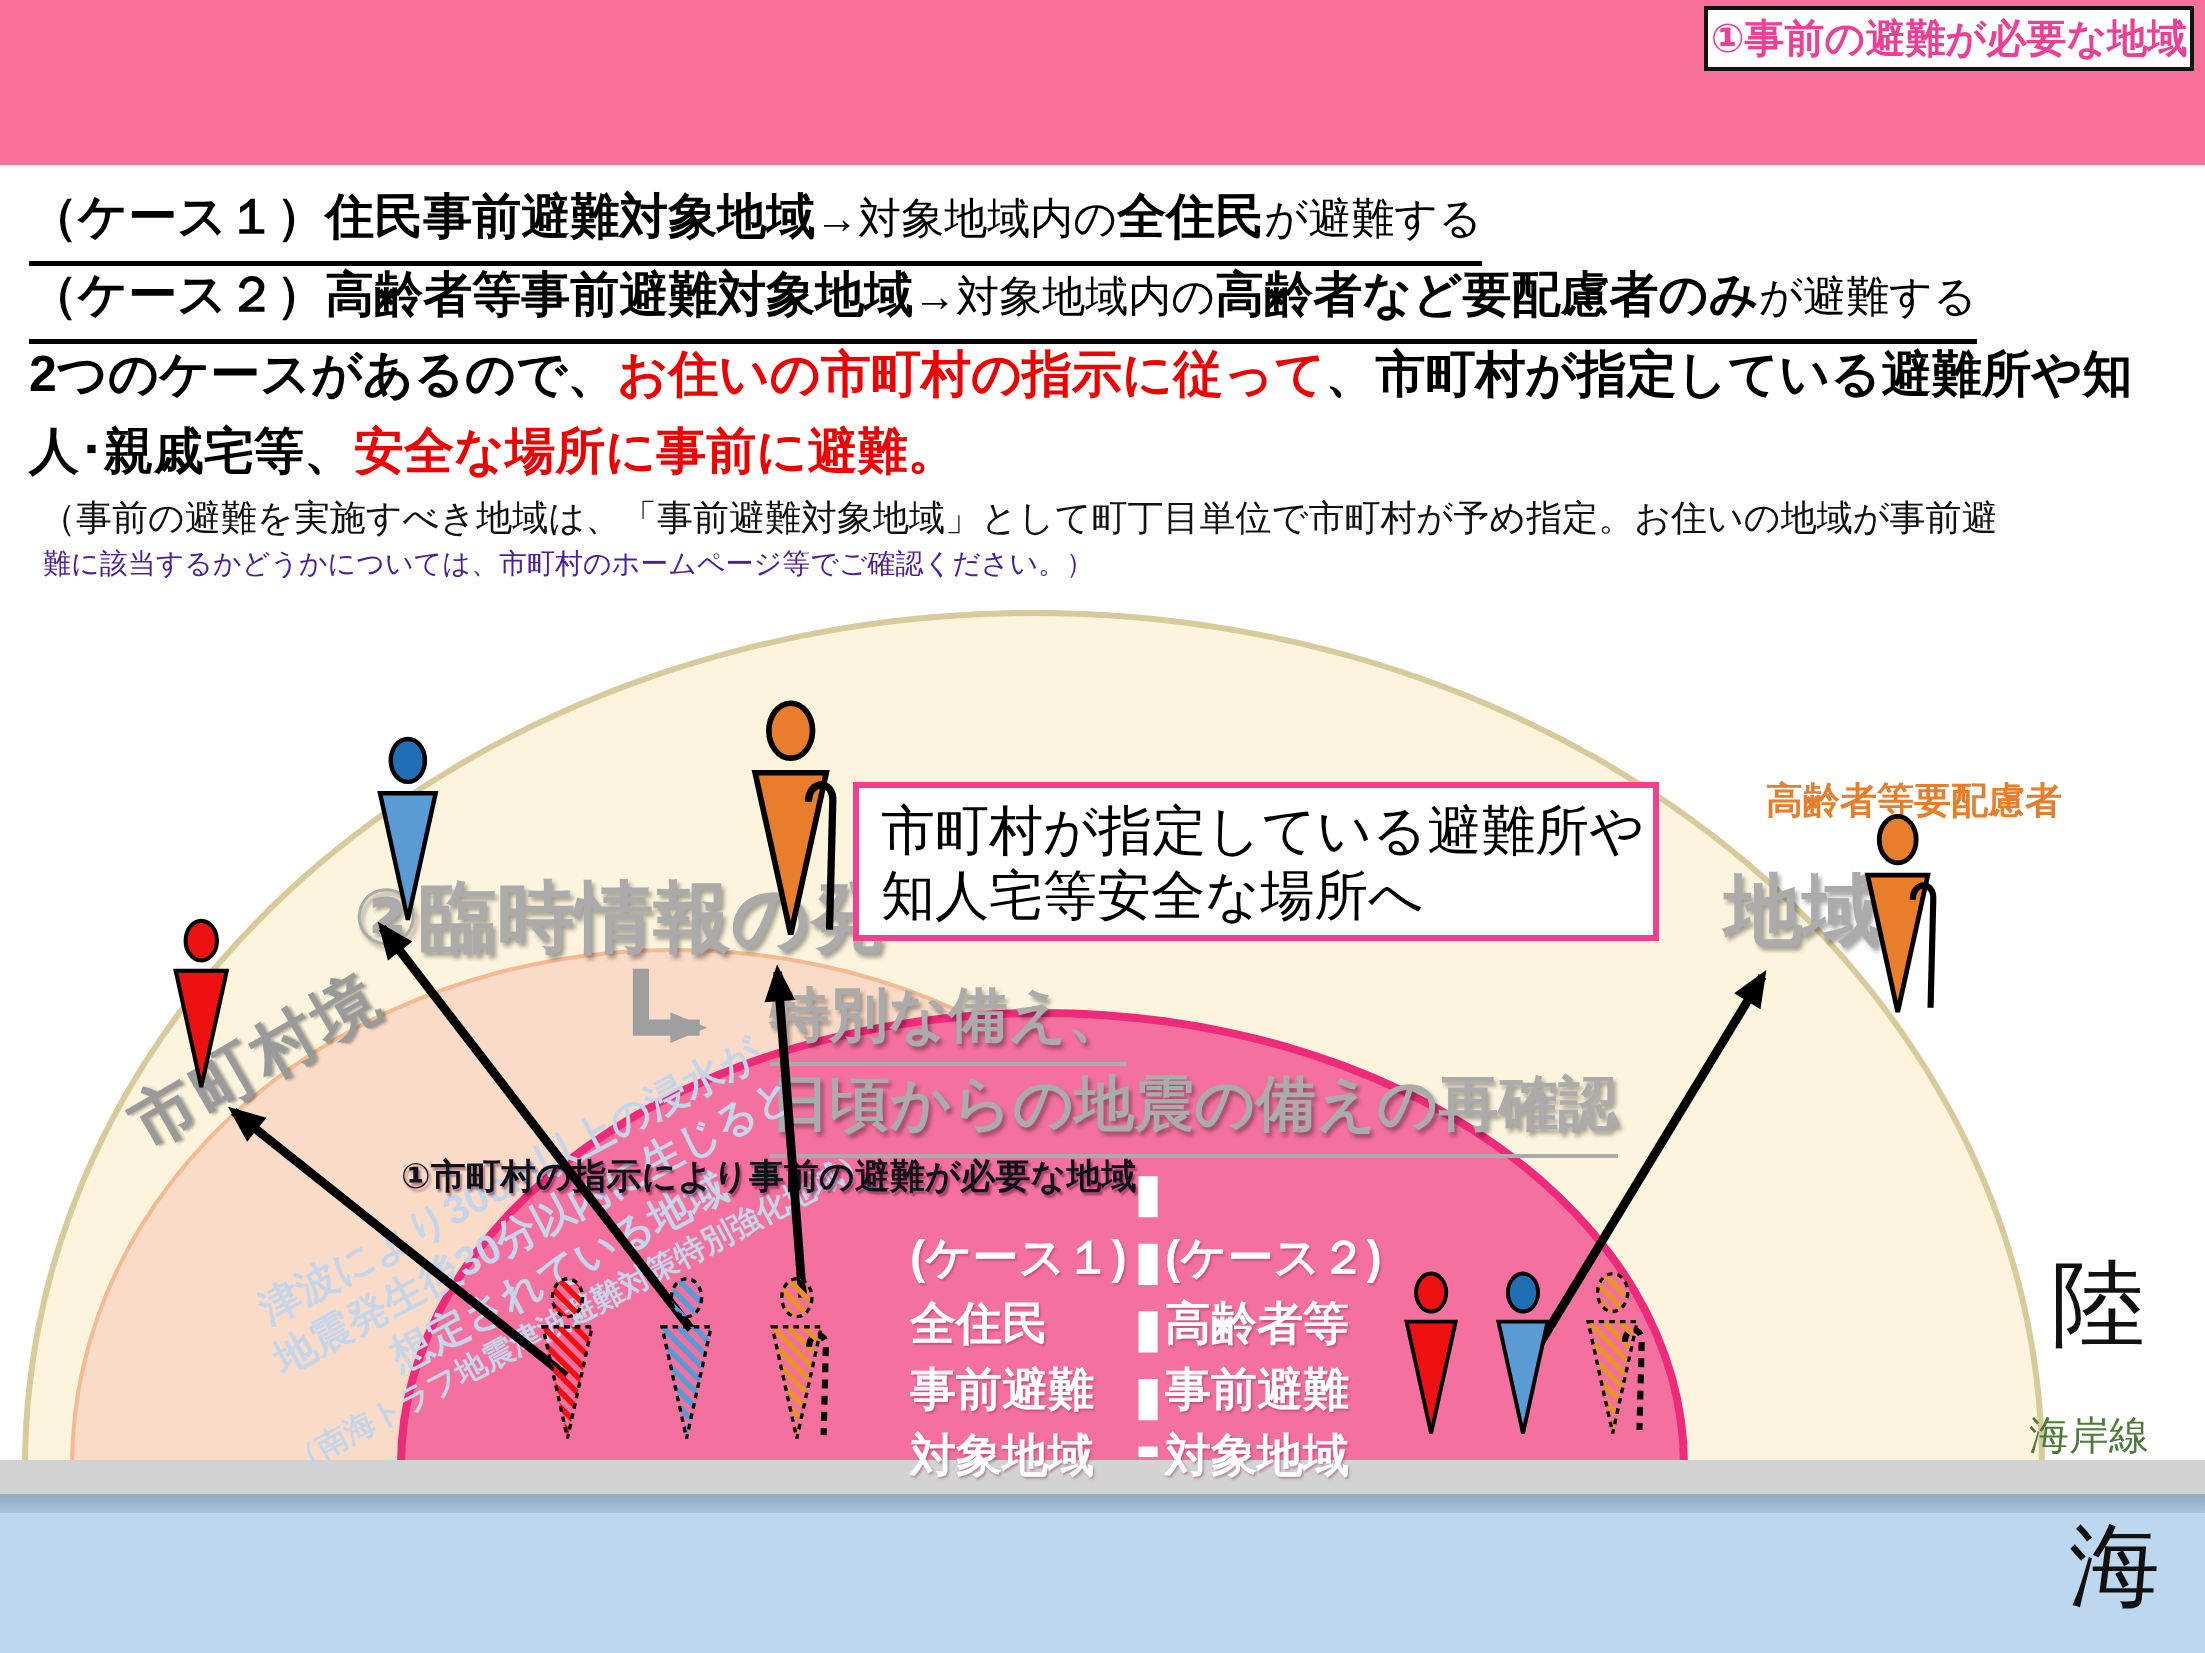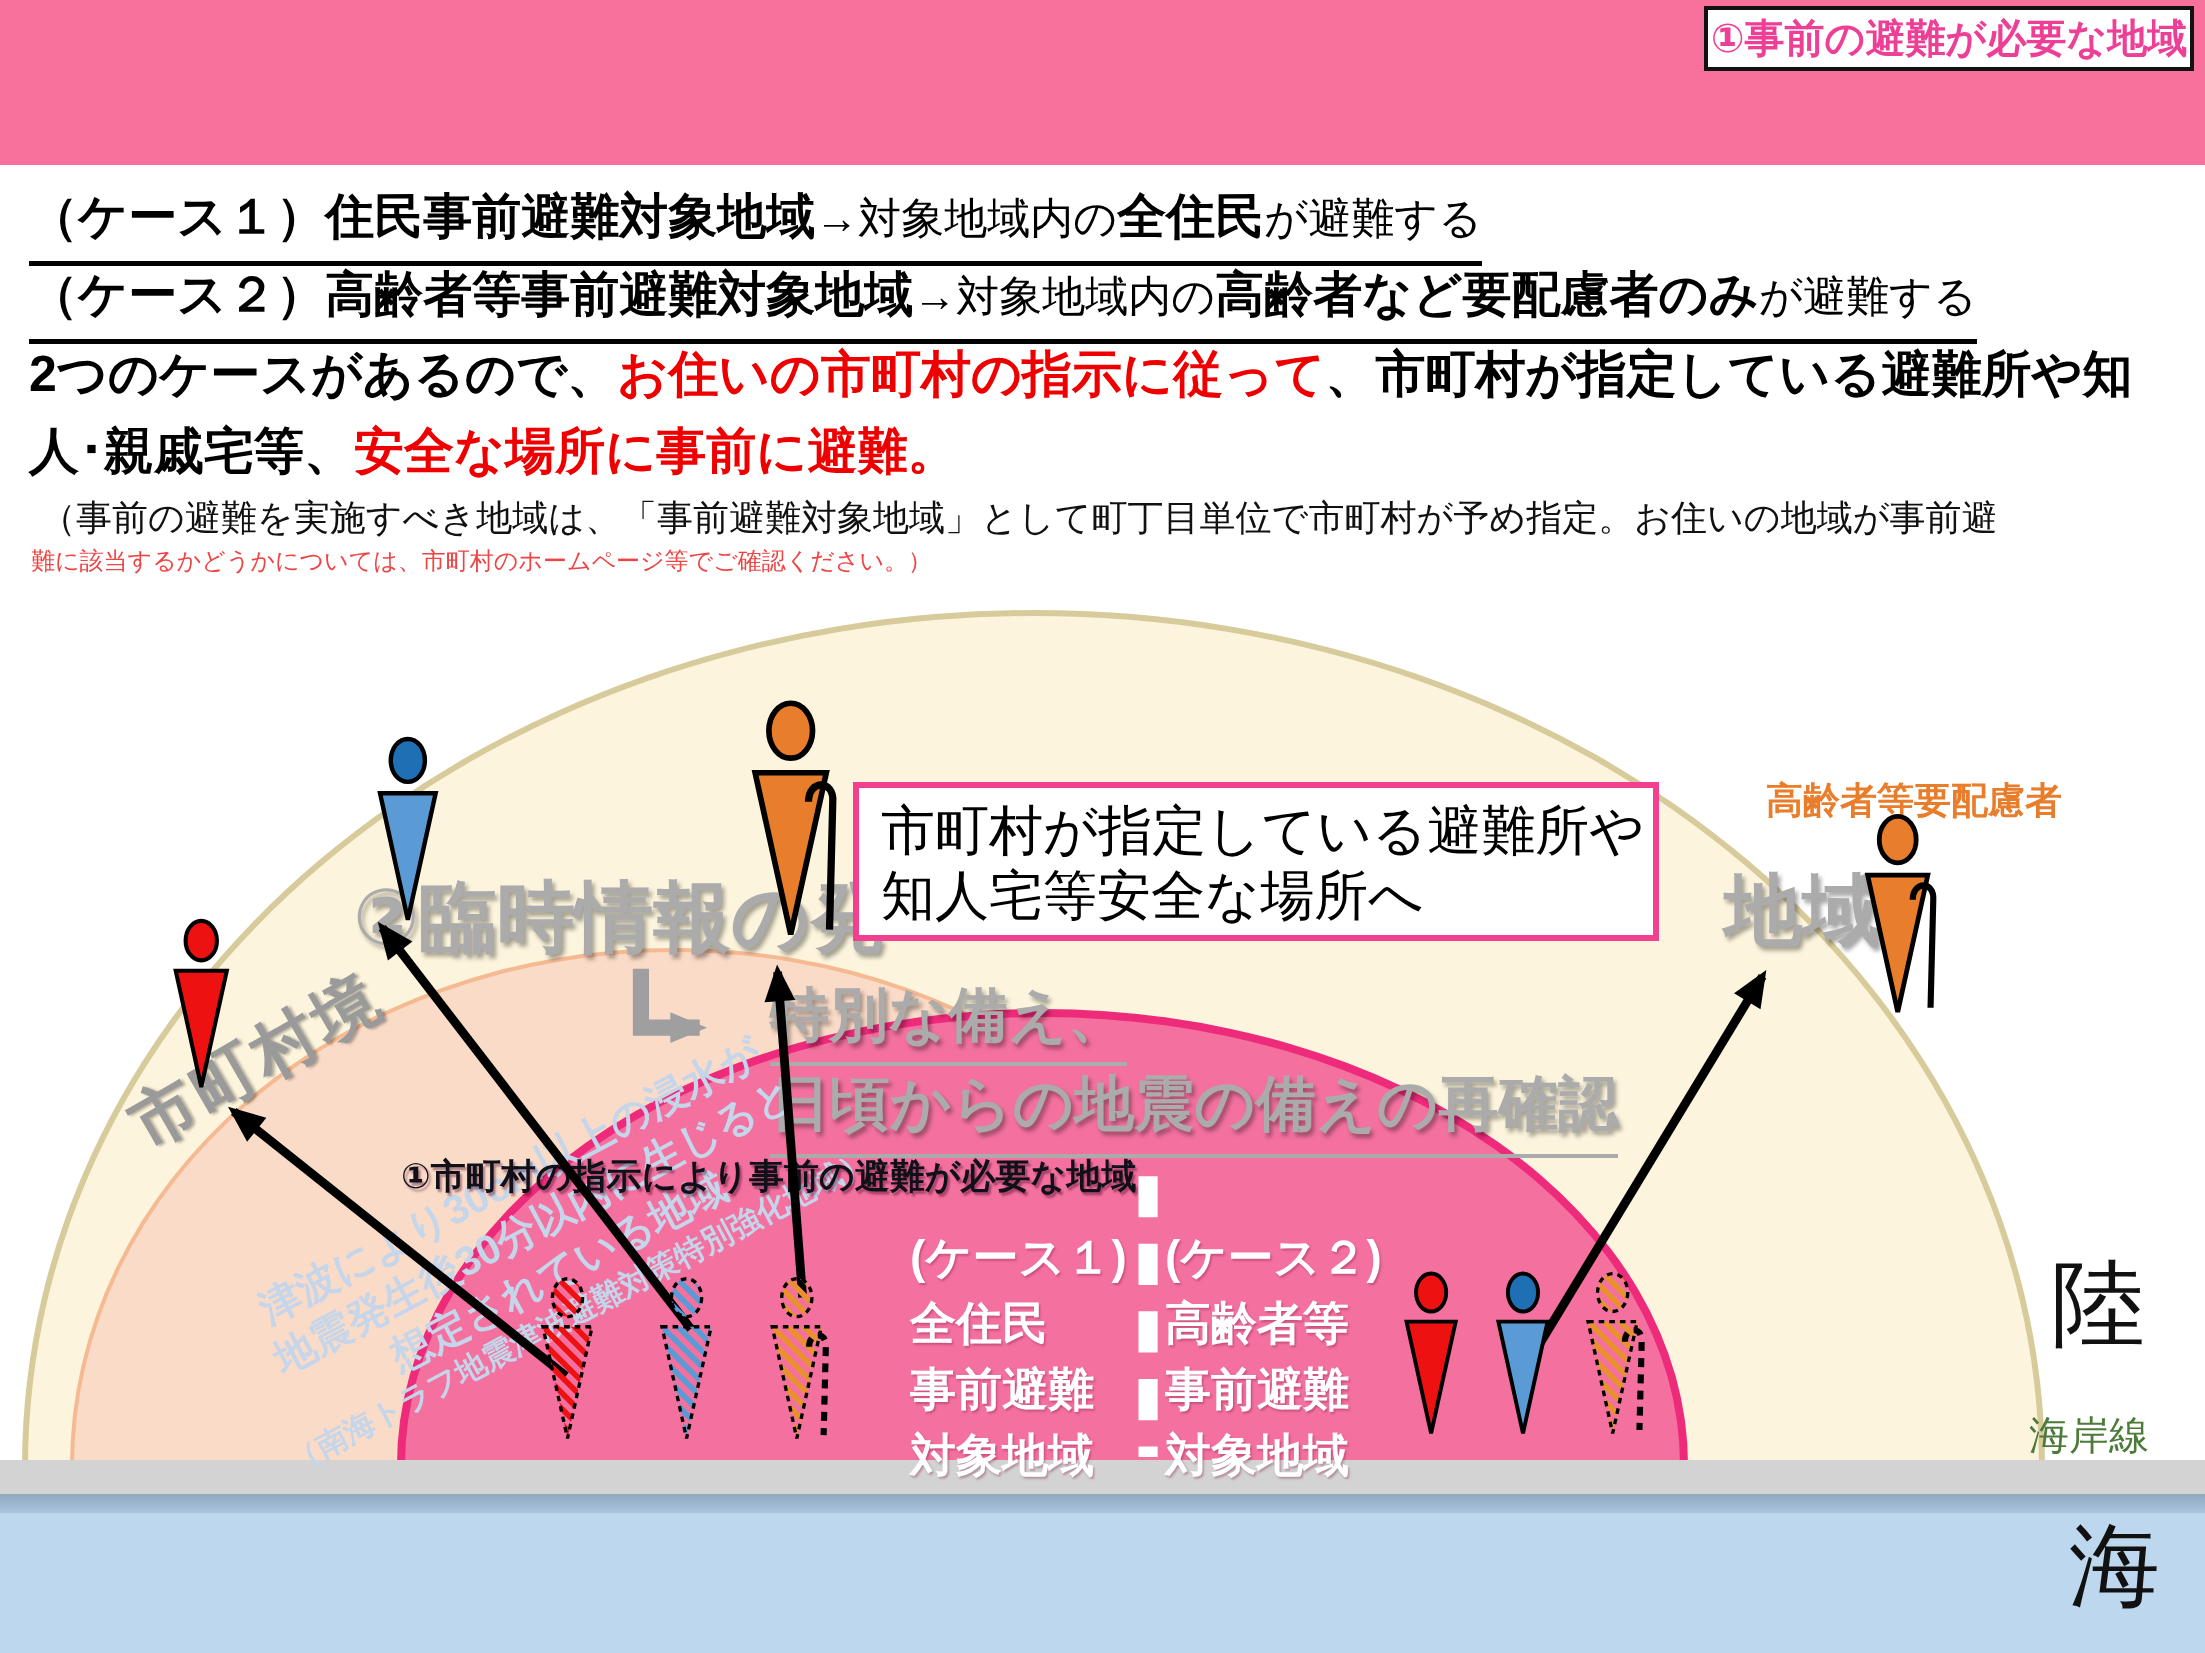--- a/index.html
+++ b/index.html
@@ -22,21 +22,21 @@
   
   .ul{border-bottom:5.1px solid #000;display:inline-block;padding-bottom:11px}
   .l1{left:29px;top:184px;z-index:5}
   .l2{left:29px;top:262px;z-index:5}
   .f66{font-size:49px;font-weight:bold}
   .f58{font-size:43px}
   .l3{left:29px;top:341px;font-size:50px;font-weight:bold;z-index:5}
   .l4{left:29px;top:418px;font-size:50px;font-weight:bold;z-index:5}
   .red{color:#EE0000}
   .l5{left:40px;top:494px;font-size:36px;color:#111;z-index:5}
-  .l6{left:31px;top:545px;font-size:24px;color:#ef4444;z-index:5}
+  .l6{left:43px;top:545px;font-size:28px;color:#4c1d95;z-index:5}
 
   
   .dome{border-radius:50%;box-sizing:border-box}
   .dome-outer{left:22px;top:610px;width:2023px;height:1713px;background:#FCF4DC;
     border:6.6px solid #D8CB9B;z-index:10}
   .dome-peach{left:70px;top:948px;width:1209px;height:1036px;background:#FADBC8;
     border:4.4px solid #F5BA92;z-index:11}
   .dome-pink{left:397px;top:1009px;width:1291px;height:912px;background:#F4719F;
     border:8px solid #EE2A7B;z-index:12}
 

